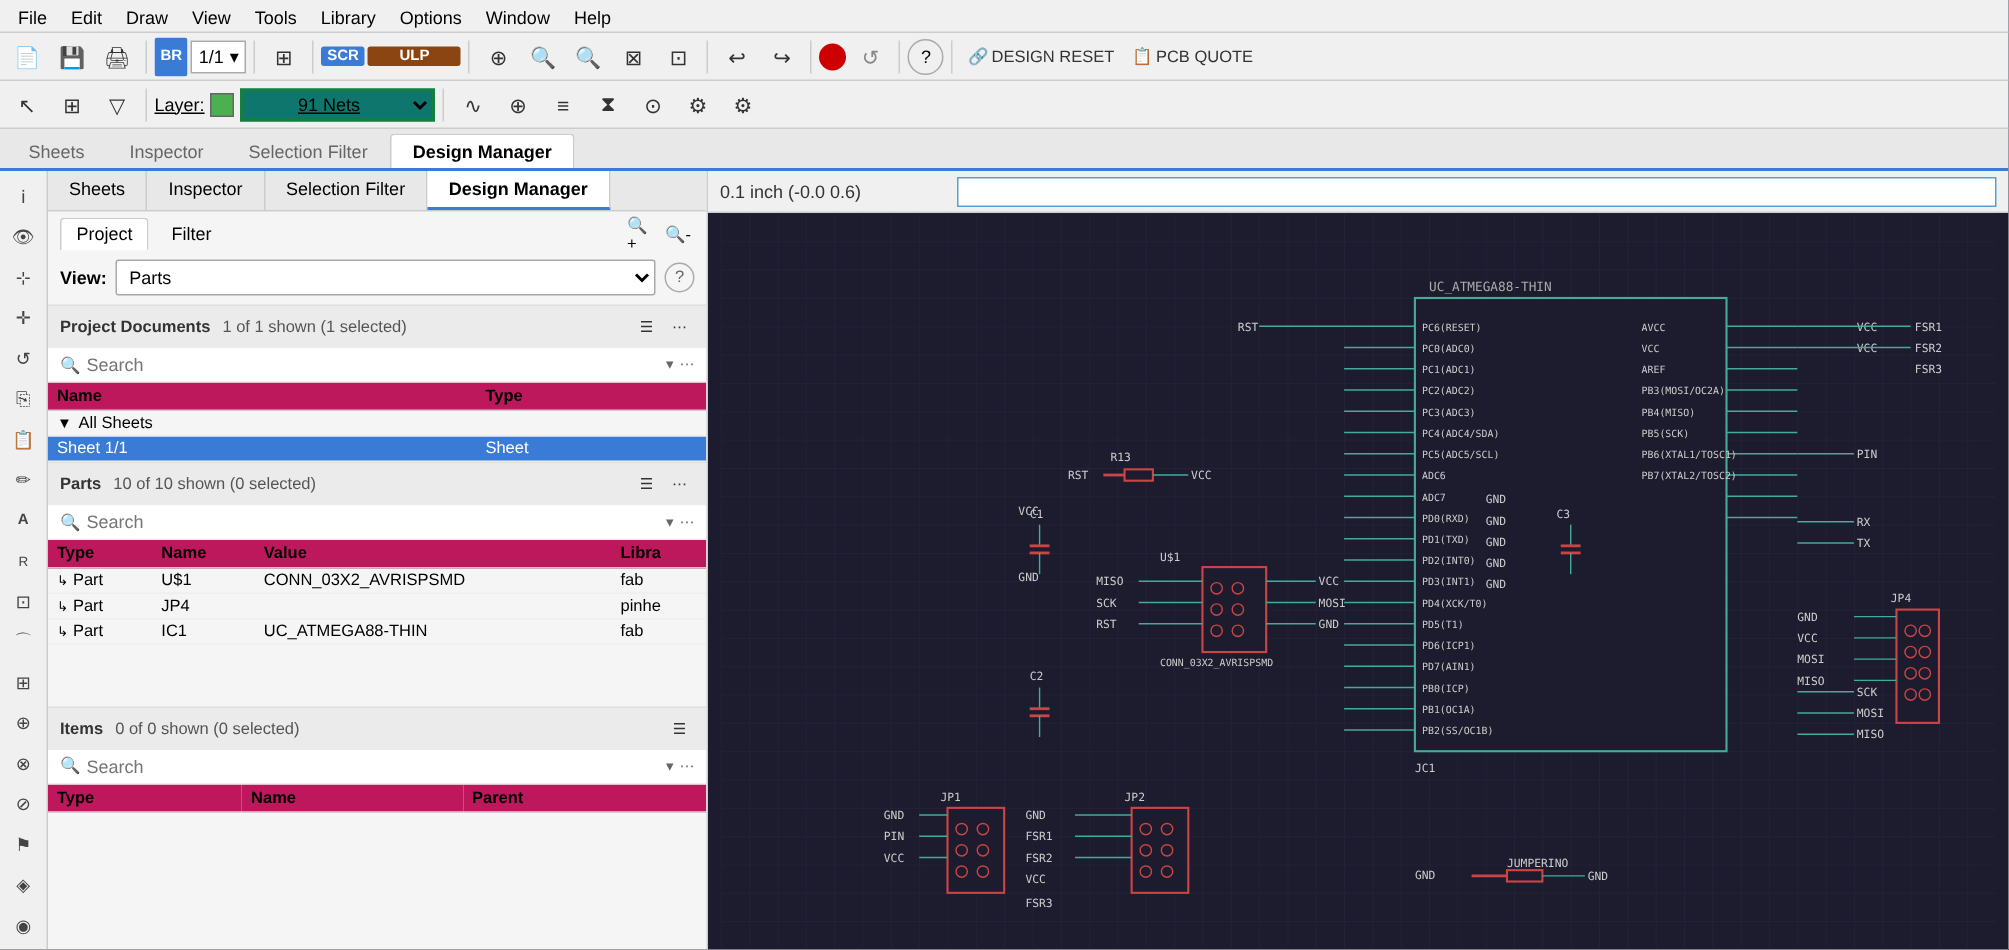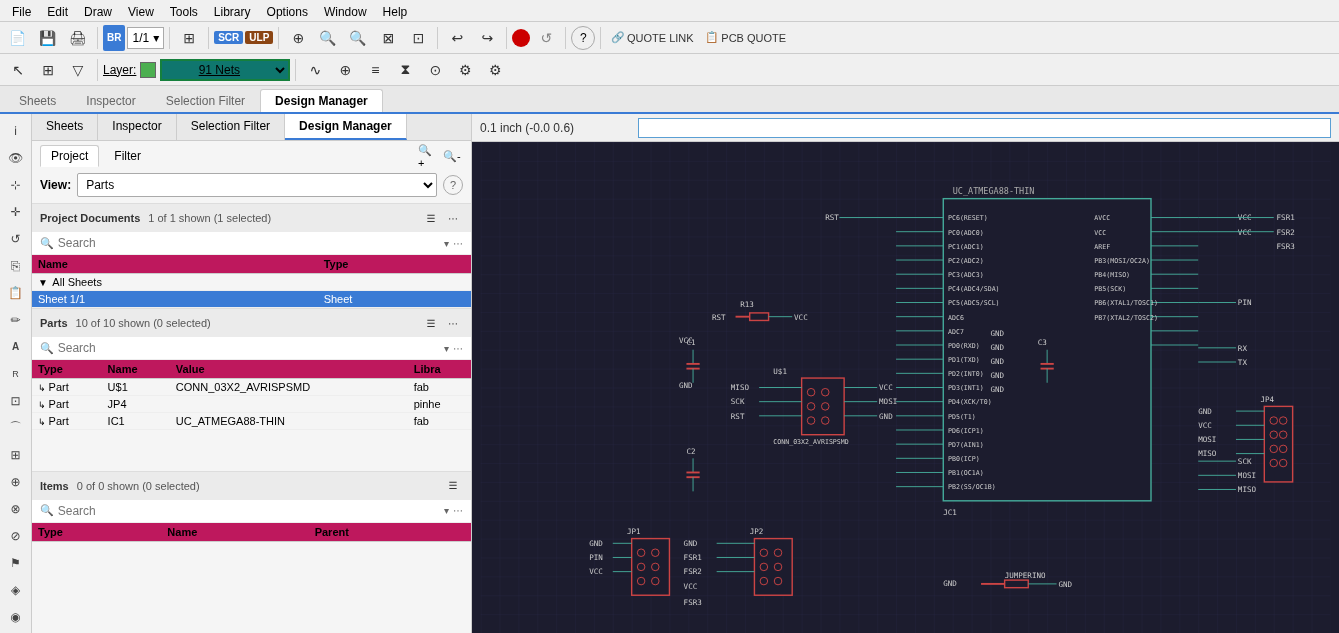--- a/index.html
+++ b/index.html
@@ -8,21 +8,21 @@
     
     .menubar { display: flex; align-items: flex-end; background: #f0f0f0; border-bottom: 1px solid #ccc; height: 22px; padding: 0 4px; }
     .menubar span { padding: 2px 8px; cursor: pointer; font-size: 12px; }
 
     
     .toolbar1 { display: flex; align-items: center; background: #f0f0f0; border-bottom: 1px solid #ccc; height: 32px; padding: 0 4px; gap: 2px; }
     .tb-btn { display: flex; align-items: center; justify-content: center; width: 28px; height: 26px; border: 1px solid transparent; border-radius: 2px; cursor: pointer; font-size: 14px; color: #333; background: transparent; }
     .tb-sep { width: 1px; height: 22px; background: #ccc; margin: 0 3px; }
     .page-select { display: flex; align-items: center; border: 1px solid #aaa; background: white; height: 22px; padding: 0 4px; font-size: 12px; gap: 4px; }
     .badge-scr { background: #3a7bd5; color: white; padding: 1px 4px; font-size: 10px; font-weight: bold; border-radius: 2px; }
-    .badge-ulp { background: #8b4513; color: white; padding: 1px 4px; font-size: 10px; font-weight: bold; border-radius: 2px; }
+    .badge-ulp { background: #8b4513; color: white; padding: 1px 21px; font-size: 10px; font-weight: bold; border-radius: 2px; }
     .stop-btn { width: 18px; height: 18px; background: #cc0000; border-radius: 50%; display: inline-block; }
     .help-btn { border: 1px solid #aaa; border-radius: 50%; width: 24px; height: 24px; display: flex; align-items: center; justify-content: center; font-size: 12px; cursor: pointer; }
 
     
     .toolbar2 { display: flex; align-items: center; background: #f0f0f0; border-bottom: 1px solid #ccc; height: 32px; padding: 0 4px; gap: 2px; }
     .layer-select { display: flex; align-items: center; gap: 4px; text-decoration: underline; }
     .layer-color { width: 16px; height: 16px; background: #4caf50; display: inline-block; border: 1px solid #666; }
     .layer-dropdown { border: 2px solid #15803d; height: 22px; padding: 0 4px; font-size: 12px; background: #0f766e; min-width: 130px; text-align: center; }
 
     
@@ -134,21 +134,21 @@
   <div class="tb-btn">↩</div>
   <div class="tb-btn">↪</div>
   <div class="tb-sep"></div>
   <div class="stop-btn"></div>
   <div class="tb-btn" style="color:#888;">↺</div>
   <div class="tb-sep"></div>
   <div class="help-btn">?</div>
   <div class="tb-sep"></div>
   <div class="tb-btn" style="width:auto;font-size:11px;gap:2px;padding:0 4px;">
     <span>🔗</span>
-    <span>QUOTE LINK</span>
+    <span>DESIGN RESET</span>
   </div>
   <div class="tb-btn" style="width:auto;font-size:11px;gap:2px;padding:0 4px;">
     <span>📋</span>
     <span>PCB QUOTE</span>
   </div>
 </div>
 
 <div class="toolbar2">
   <div class="tb-btn">↖</div>
   <div class="tb-btn">⊞</div>

